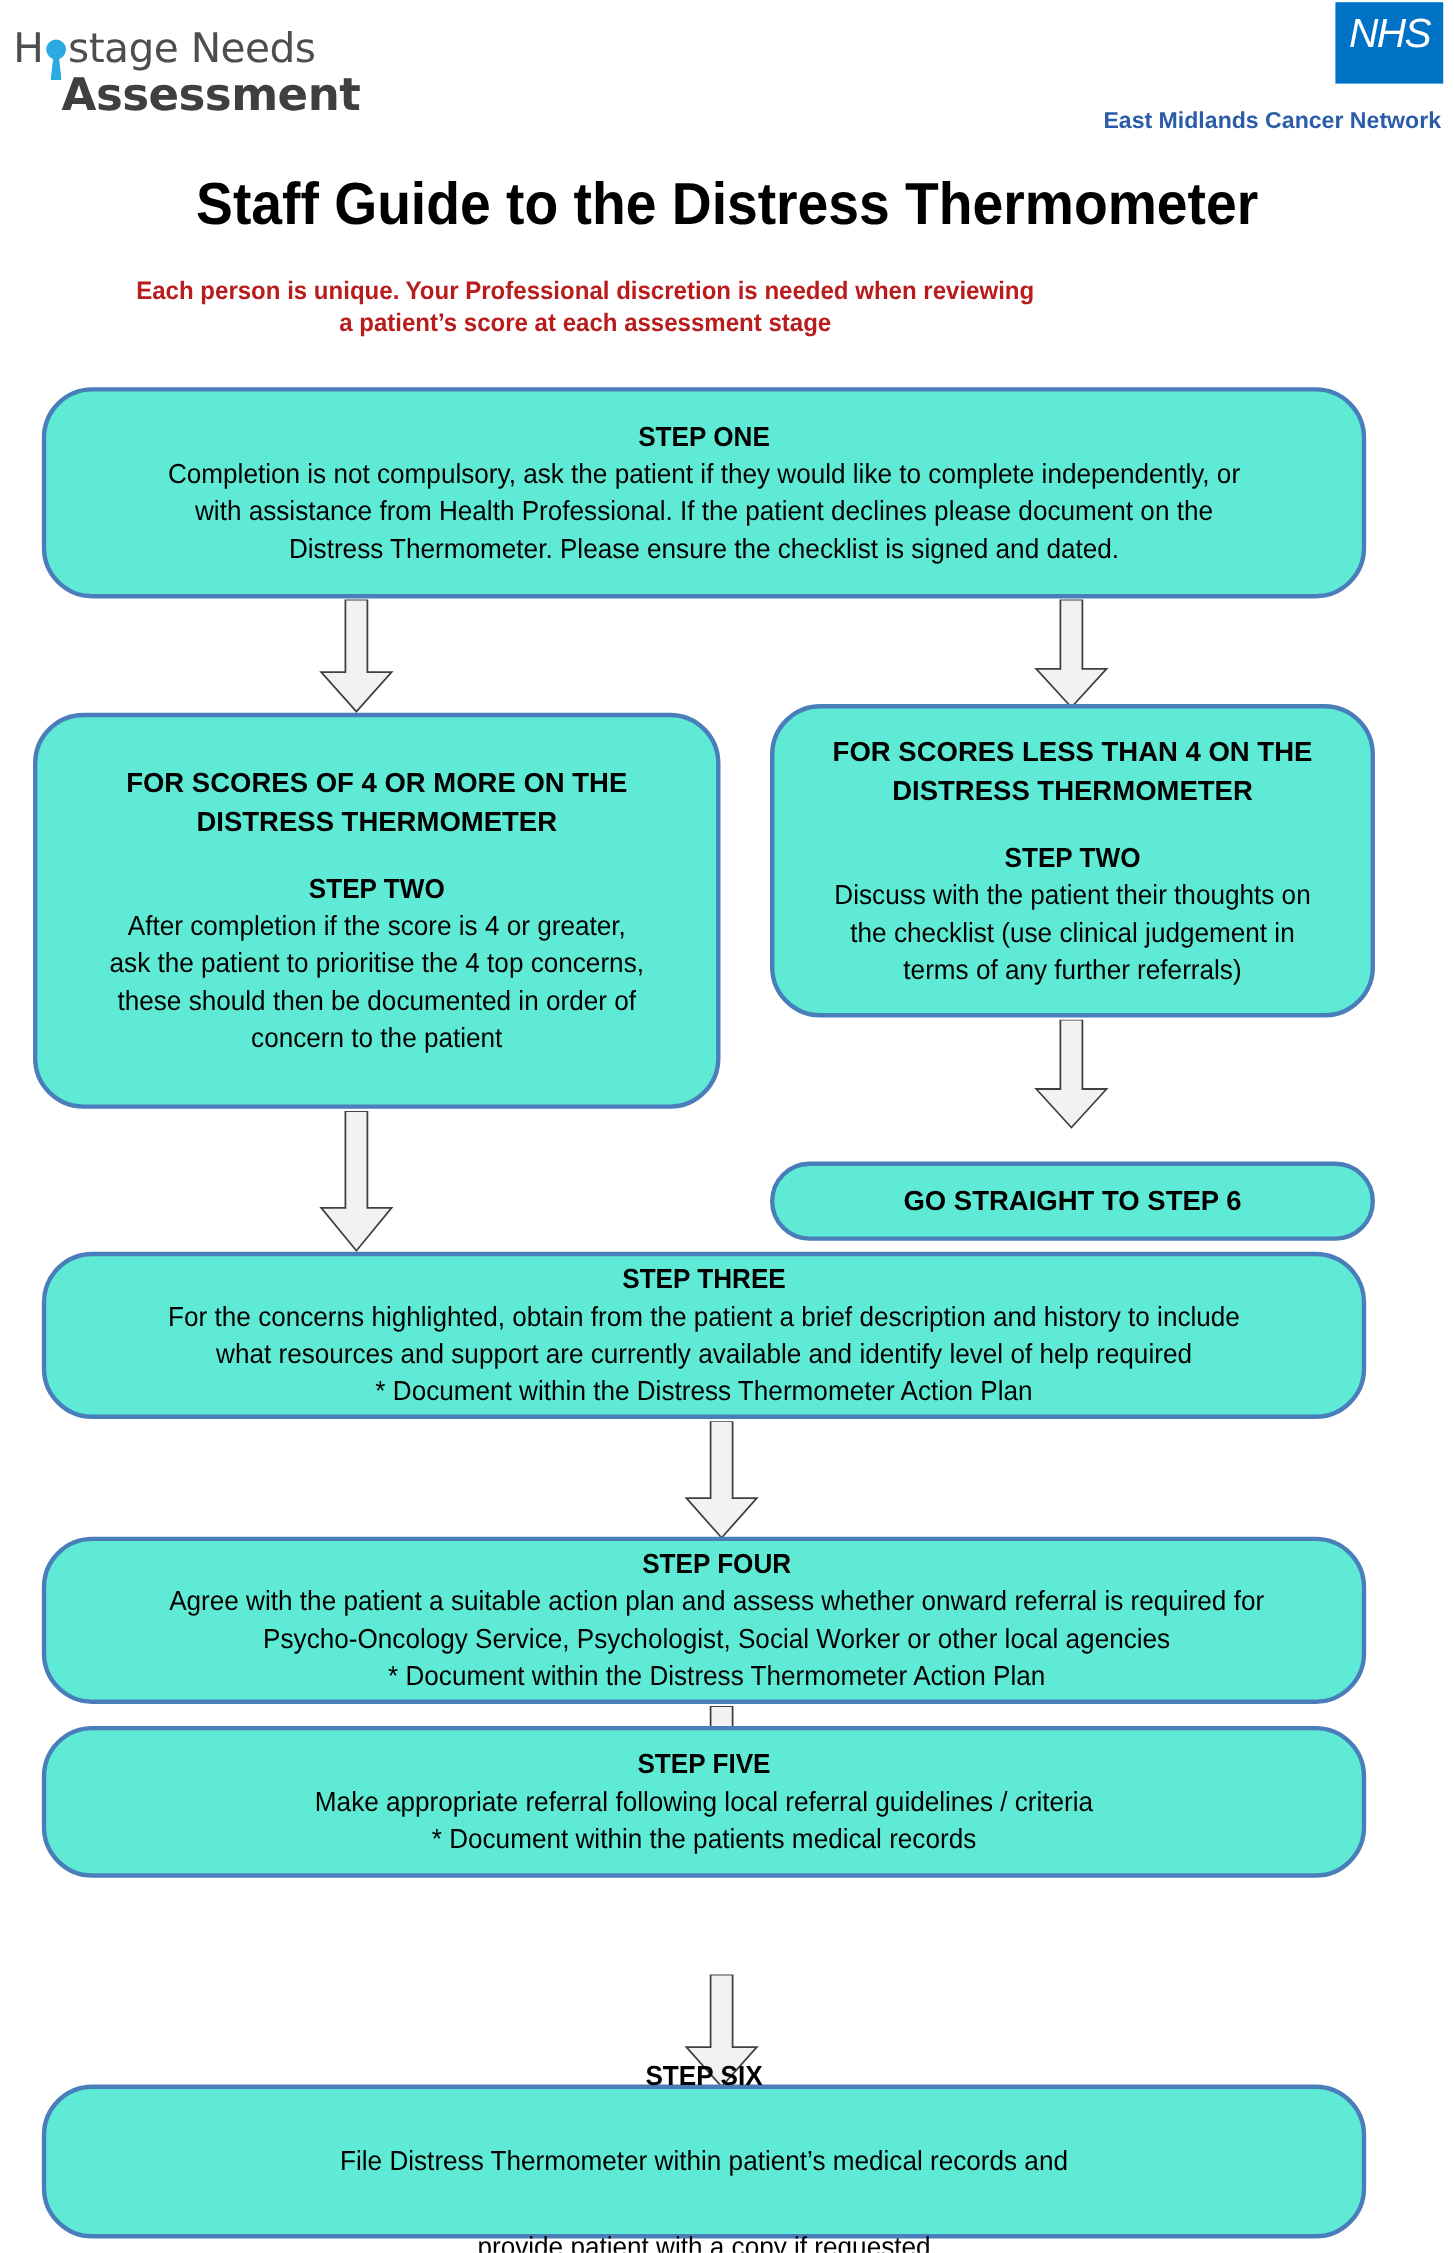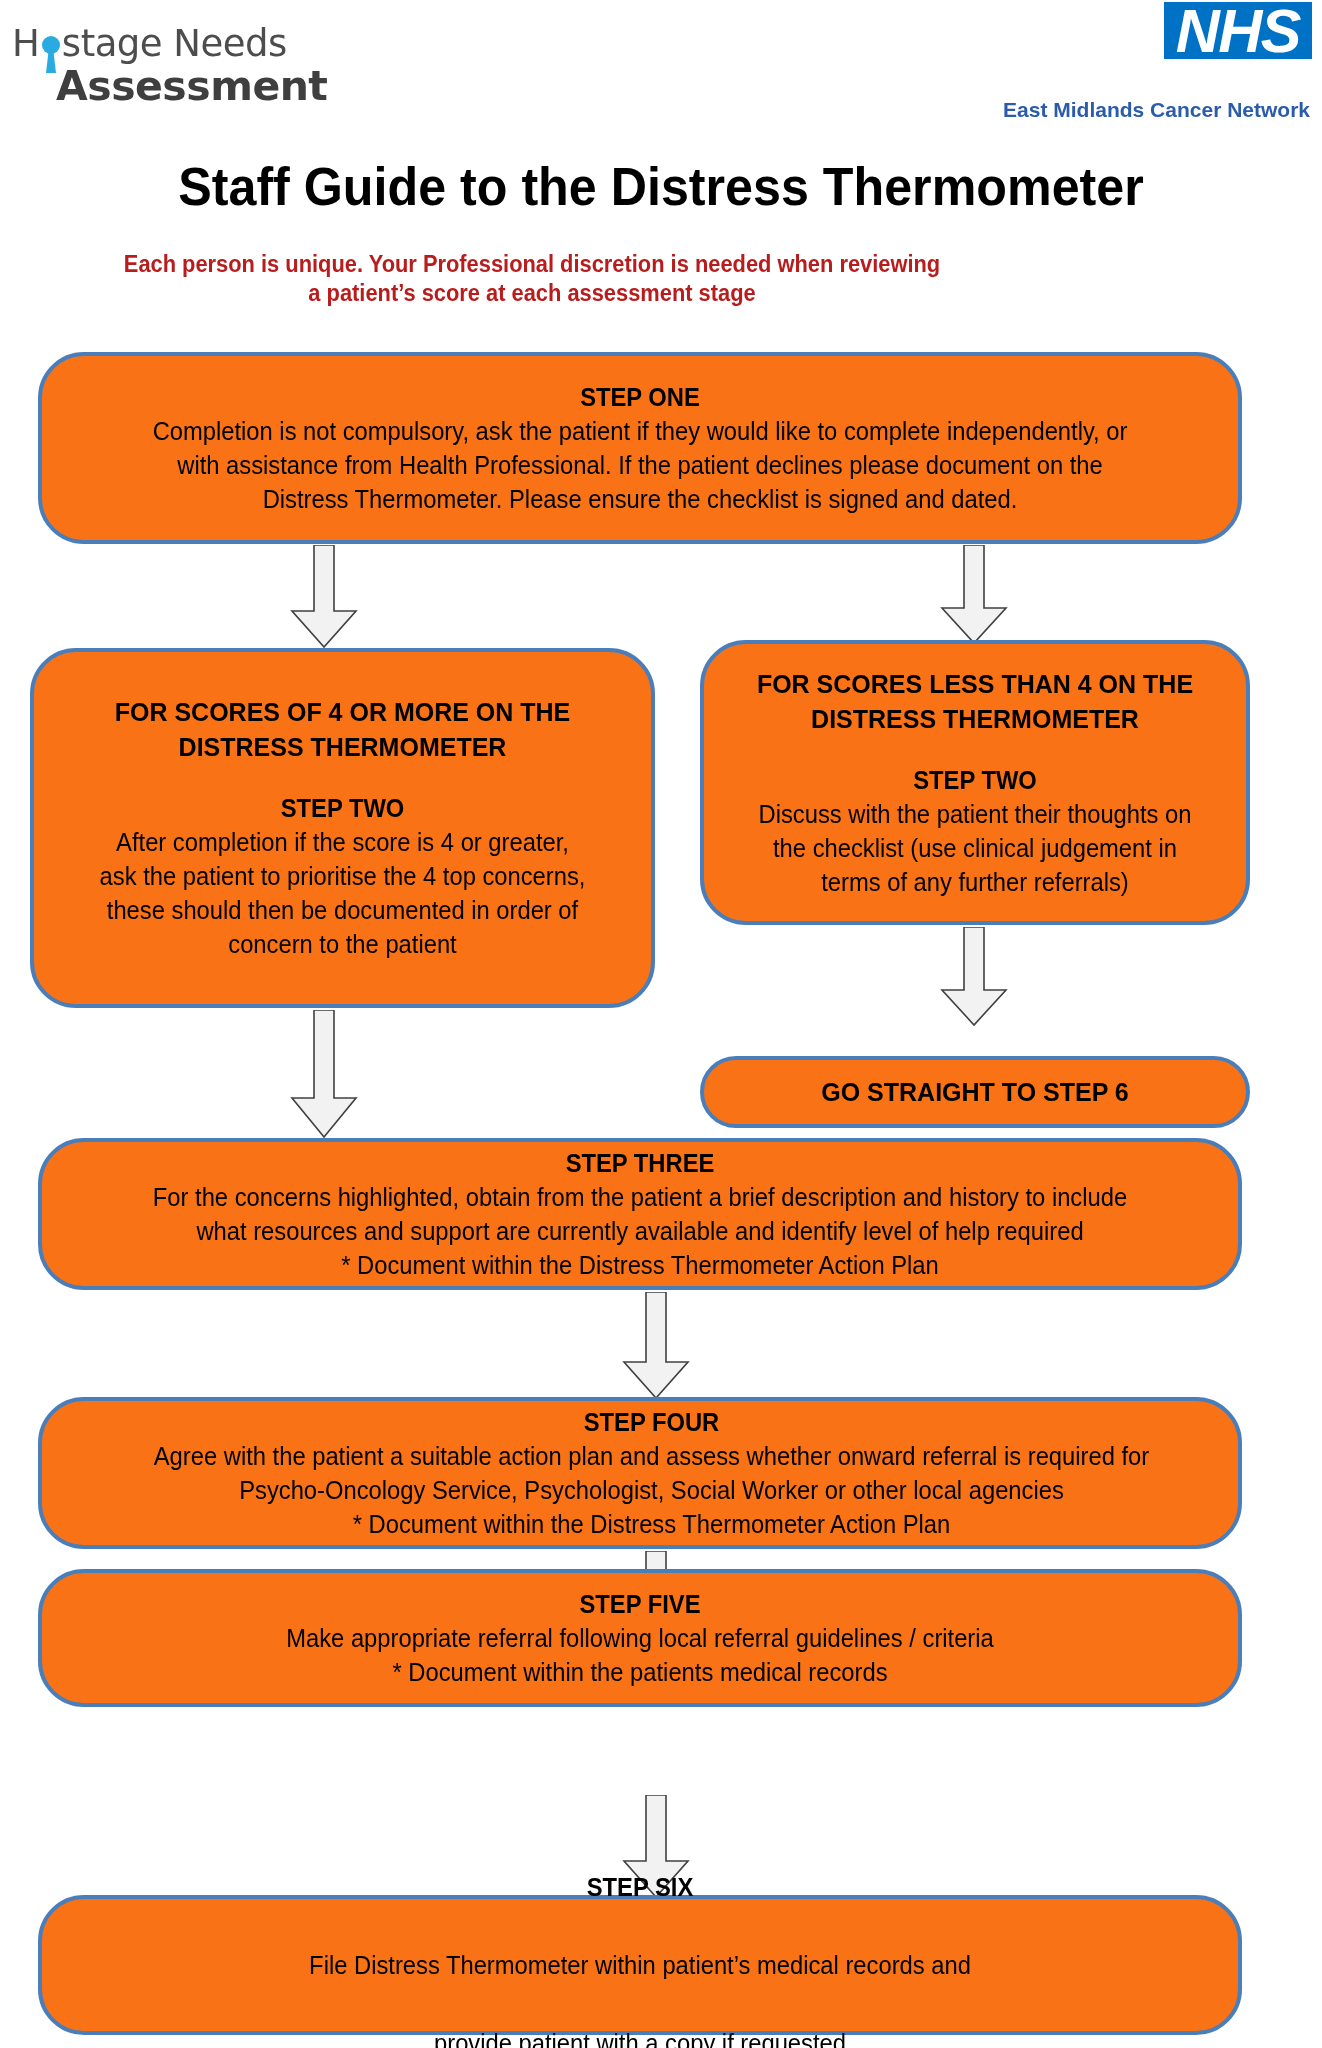--- a/index.html
+++ b/index.html
@@ -30,23 +30,23 @@
     position:absolute;left:32px;top:14px;width:22px;height:38px;
   }
   .keyhole .kh-c{position:absolute;left:2px;top:0;width:18px;height:18px;border-radius:50%;background:#29abe2;}
   .keyhole .kh-s{position:absolute;left:6px;top:13px;width:10px;height:24px;background:#29abe2;
                  clip-path:polygon(28% 0,72% 0,100% 100%,0 100%);}
 
   .nhs-box{
     position:absolute;right:10px;top:2px;
     background:#0072c6;color:#ffffff;
     font-family:"Liberation Sans",sans-serif;
-    font-weight:bold;font-style:italic;
-    font-size:61px;line-height:52px;
-    padding:3px 12px 2px 12px;
+    font-weight:normal;font-style:italic;
+    font-size:37px;line-height:52px;
+    padding:3px 12px 19px 12px;
     letter-spacing:-1.5px;
   }
   .emcn{
     position:absolute;right:12px;top:98px;
     color:#2a5caa;font-weight:bold;font-size:21px;
     font-family:"Liberation Sans",sans-serif;
     white-space:nowrap;
   }
 
   .title{
@@ -60,21 +60,21 @@
     color:#b91c1c;font-weight:bold;font-size:23px;line-height:29px;
     font-family:"Liberation Sans Narrow","Liberation Sans",sans-serif;
   }
   .subtitle span{display:block;transform:scaleX(.95);}
 
   
   .box{
     position:absolute;
     border:4px solid #4a7ebb;
     border-radius:46px;
-    background:#f97316;
+    background:#5eead4;
     box-sizing:border-box;
     display:flex;flex-direction:column;justify-content:center;
     text-align:center;
     padding:6px 18px;
   }
   .box .bhead{
     font-weight:bold;font-size:25px;color:#000;line-height:34px;
     font-family:"Liberation Sans Narrow","Liberation Sans",sans-serif;
     transform:scaleX(.95);
   }

